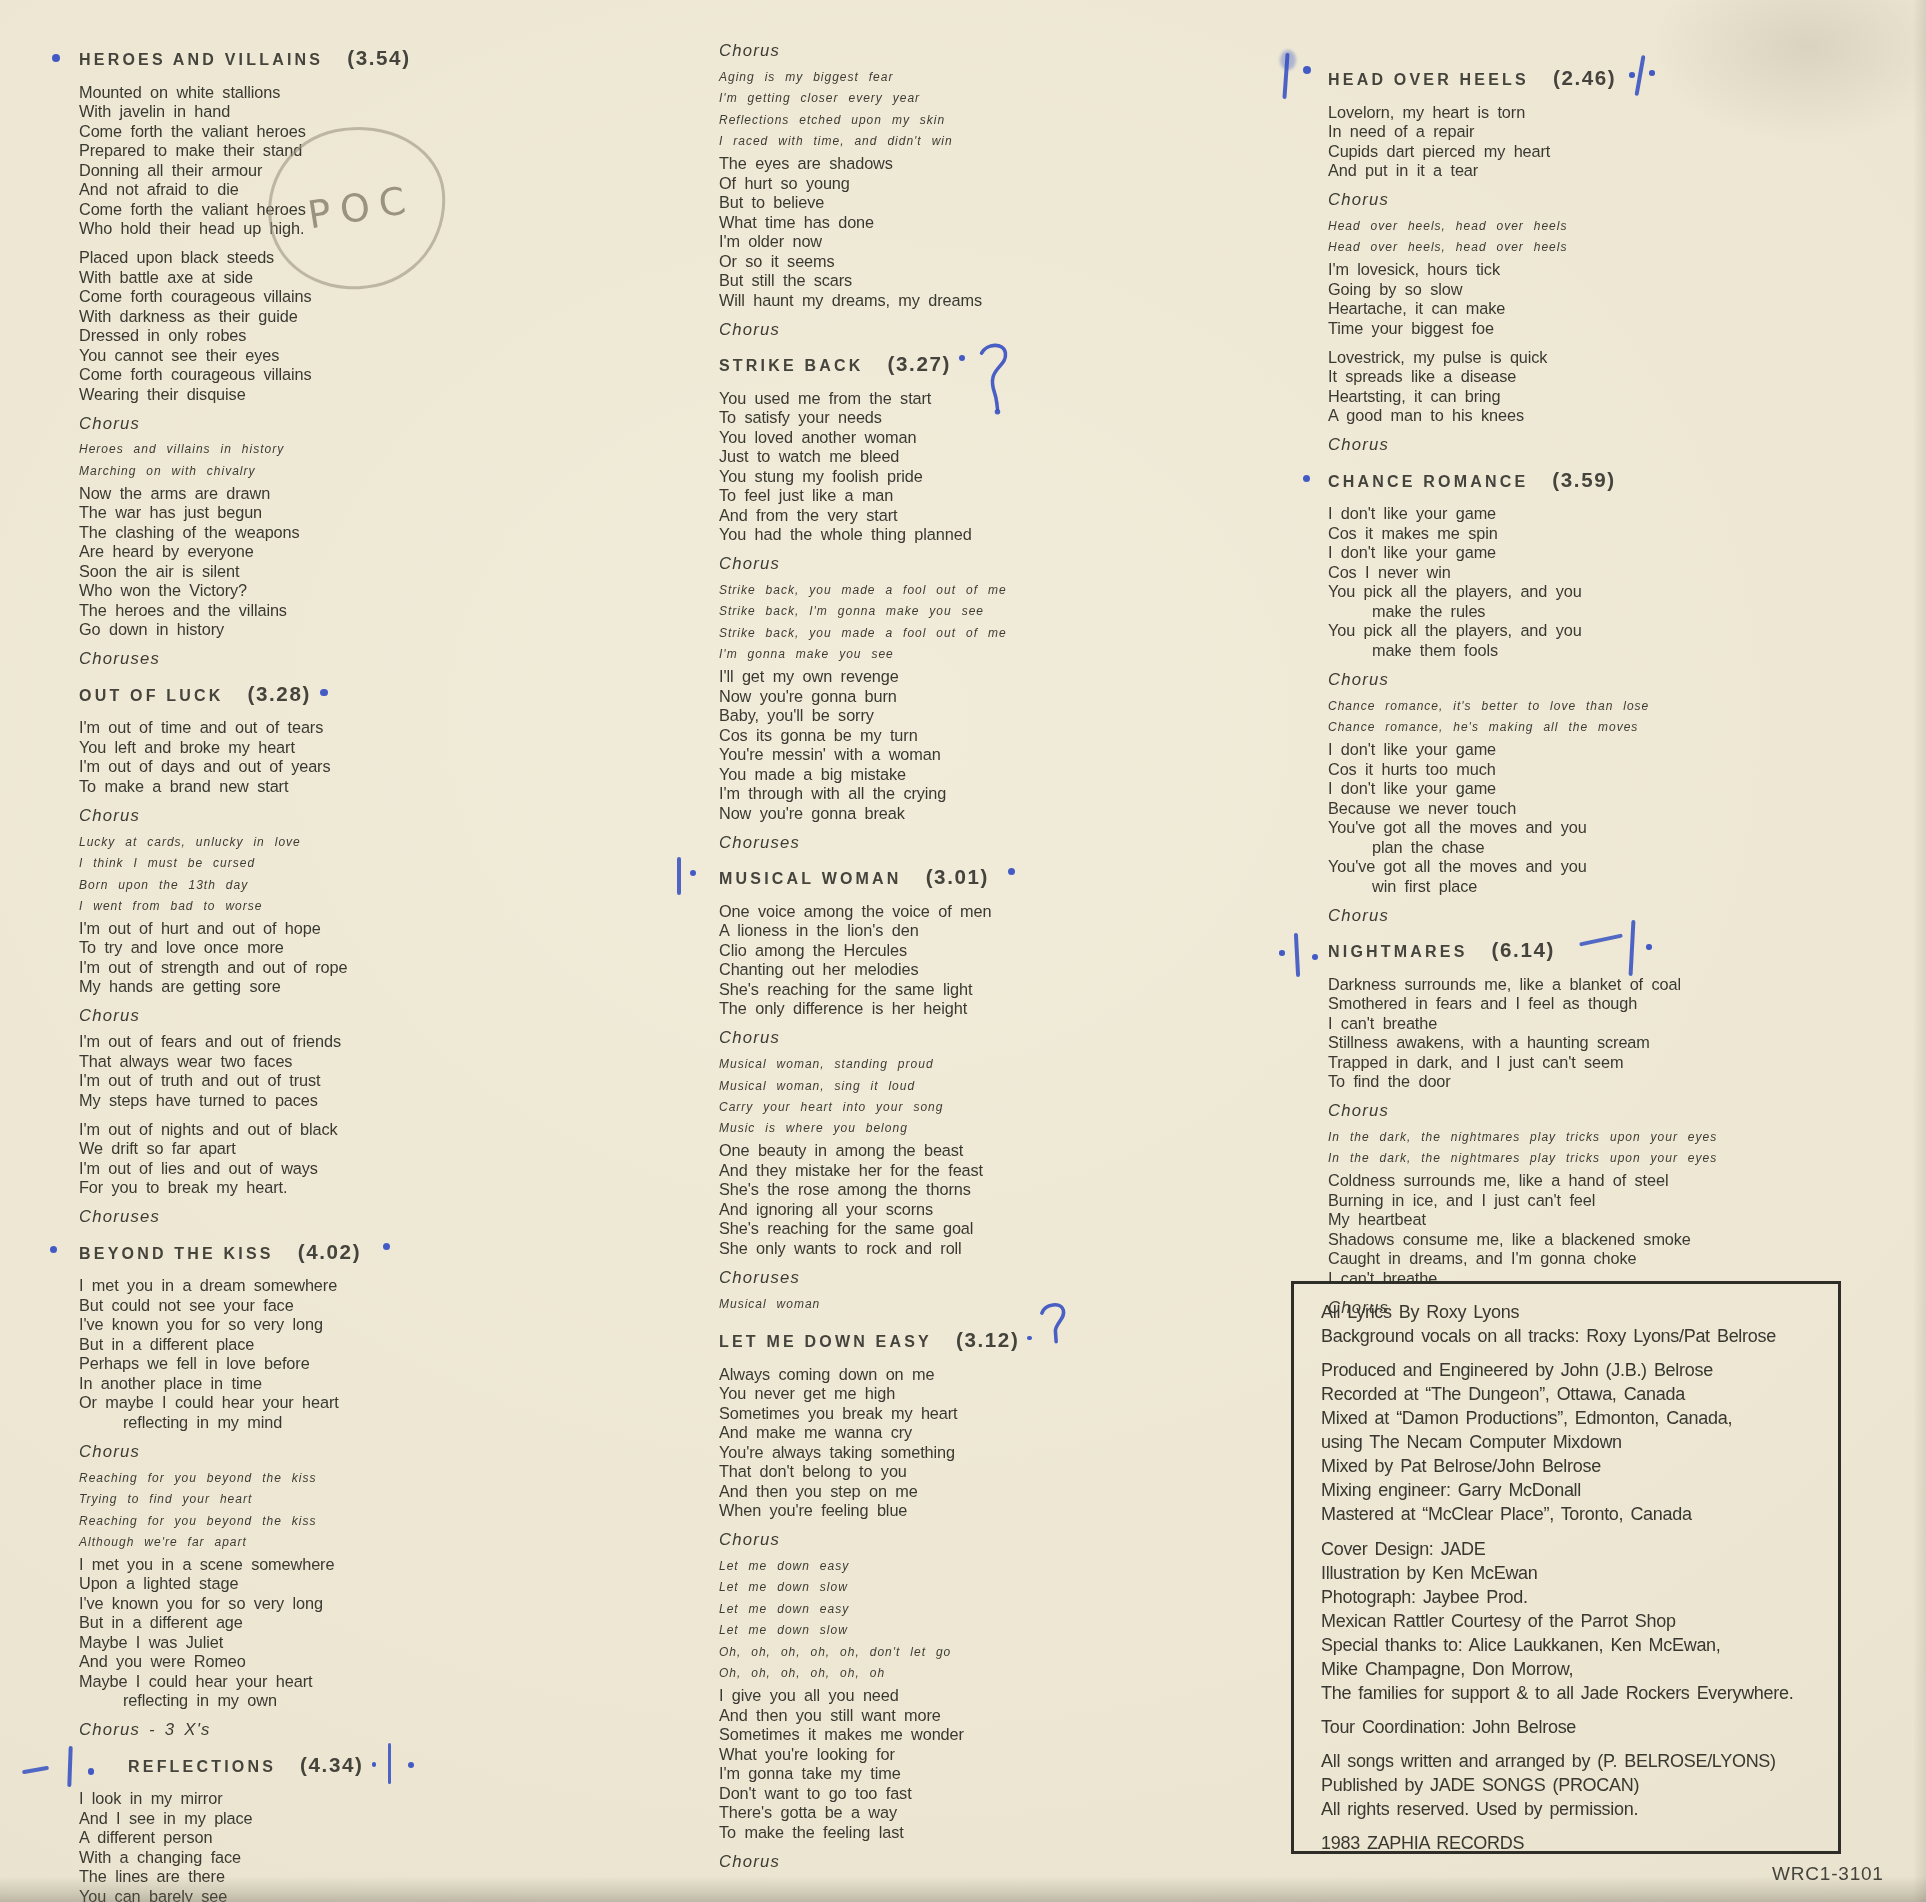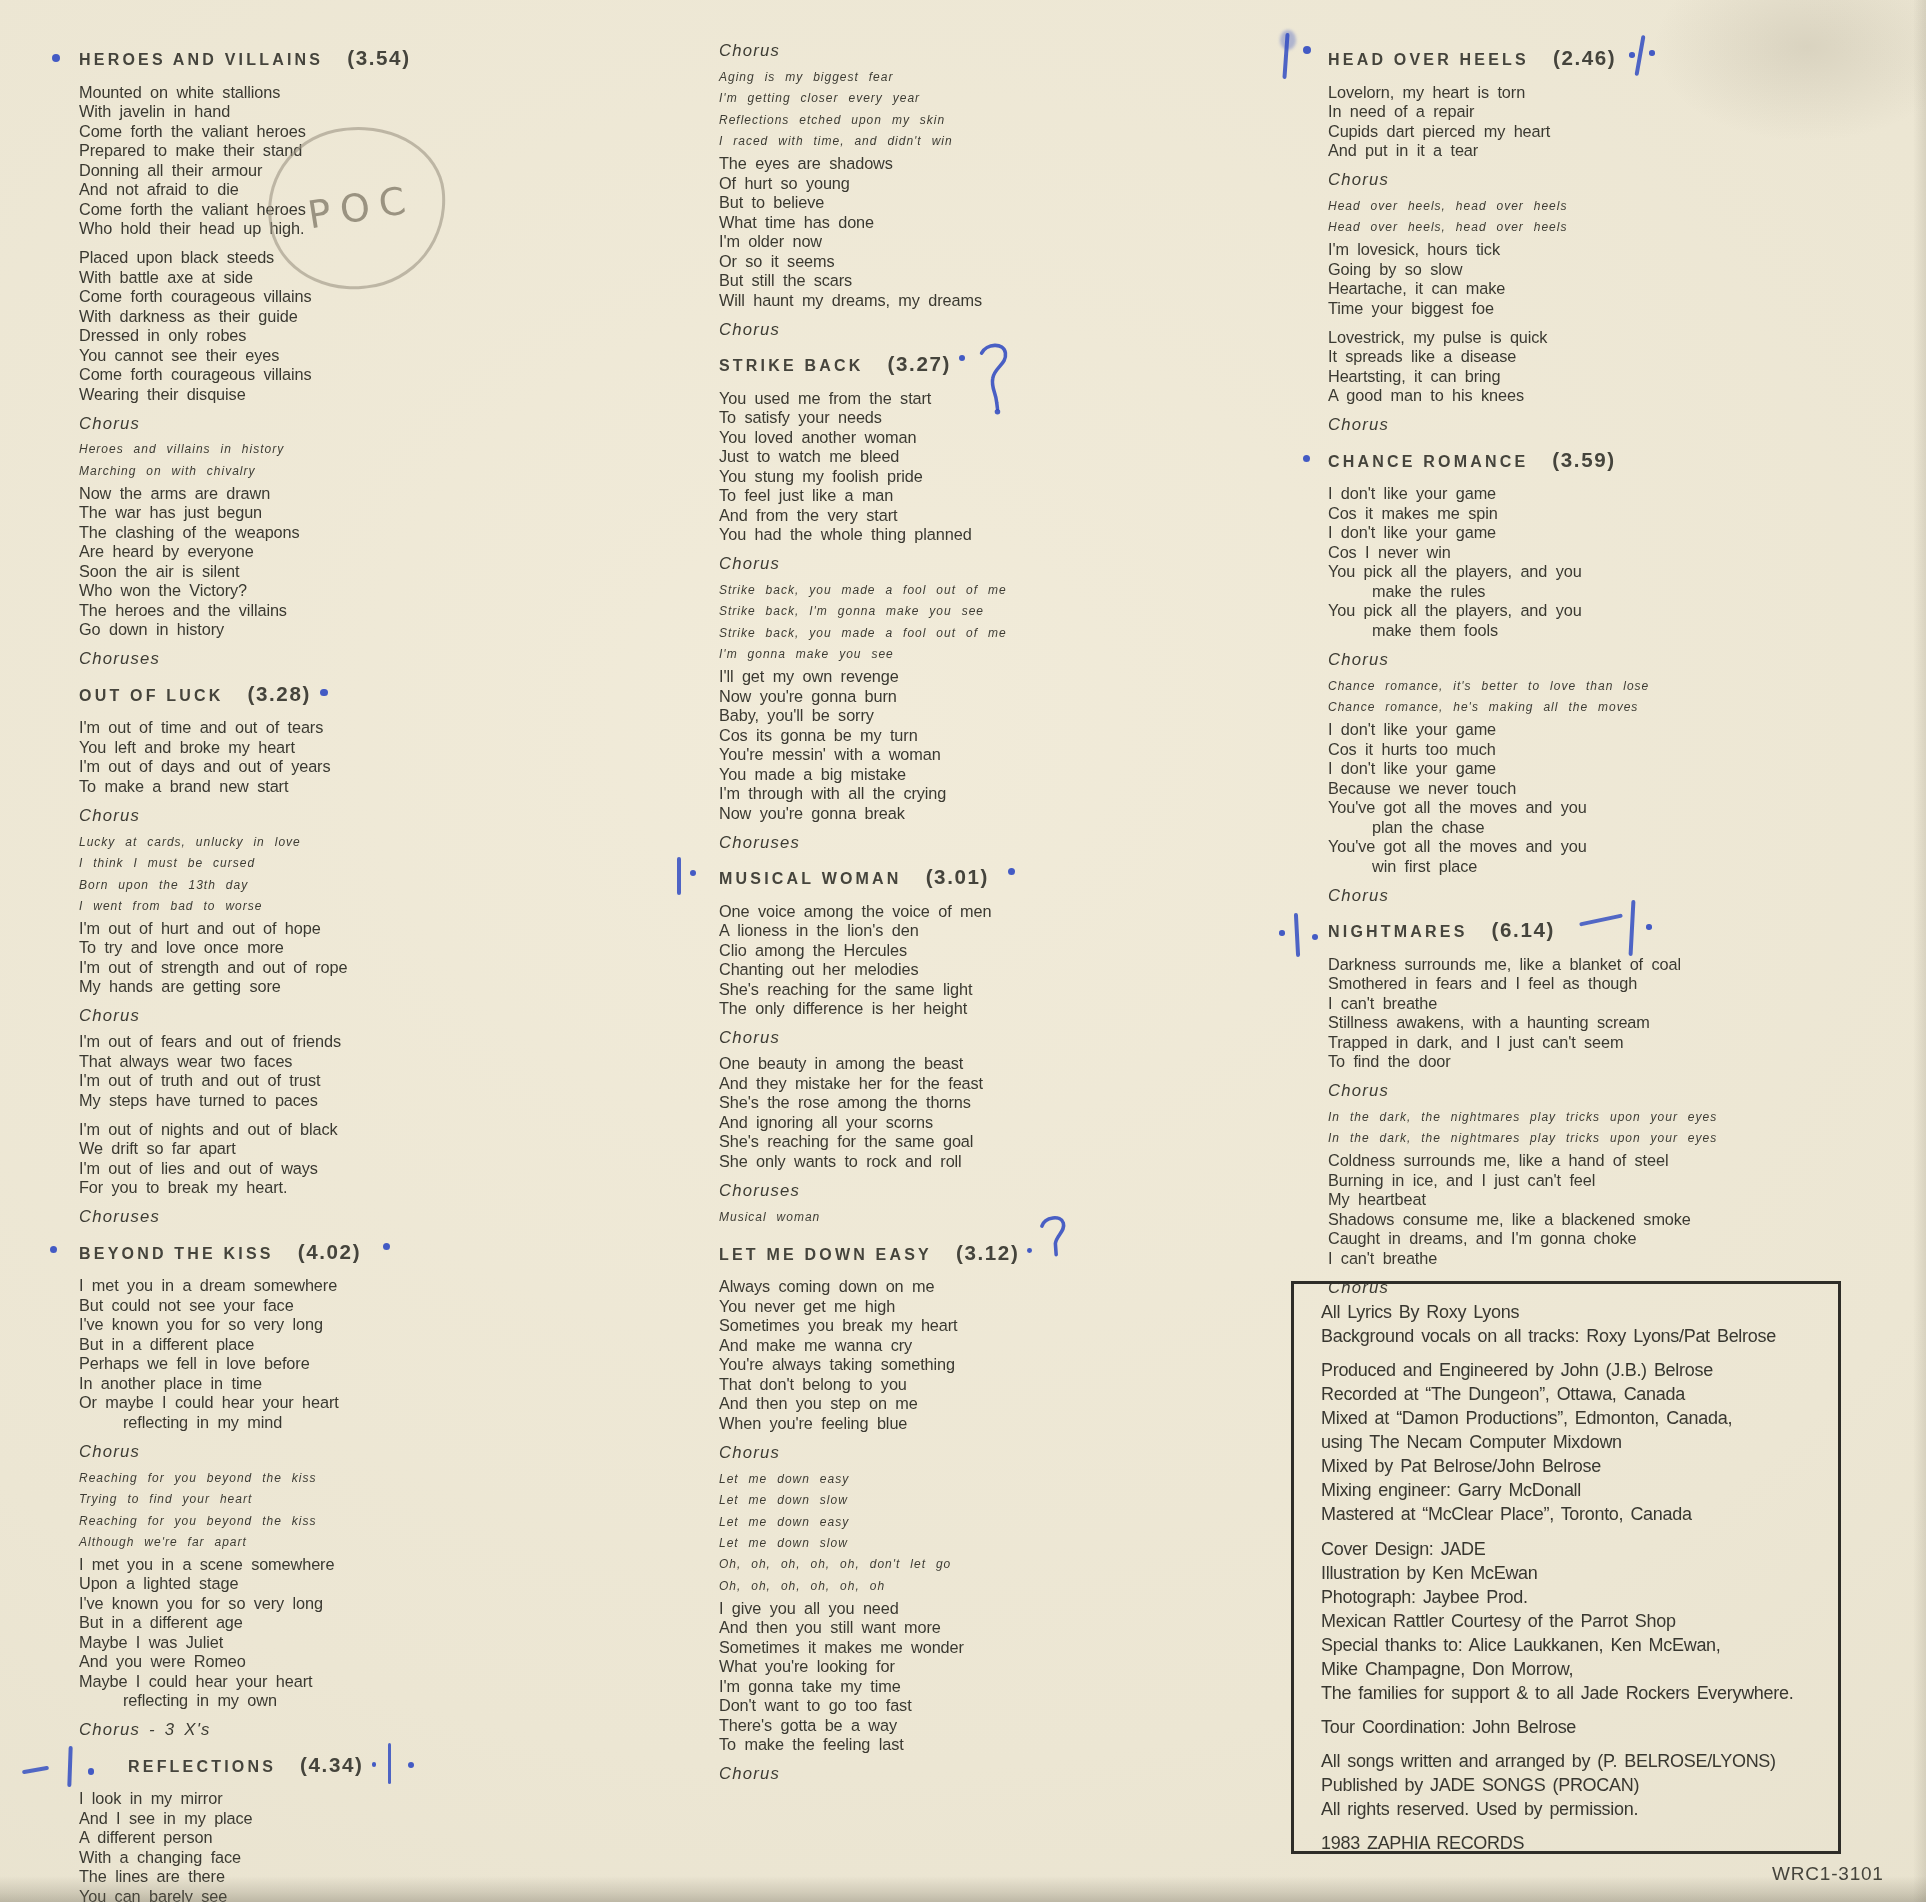--- a/index.html
+++ b/index.html
@@ -21,21 +21,21 @@
     position:absolute;top:0;bottom:0;right:0;width:12.7px;
     background:linear-gradient(to right, rgba(95,90,74,0), rgba(95,90,74,.14));
   }
   #page .corner-shade{
     position:absolute;right:-48px;top:-56px;width:334px;height:206px;border-radius:50%;
     background:radial-gradient(ellipse, rgba(120,112,92,.16), rgba(120,112,92,0) 65%);
   }
   .col{position:absolute;top:0;}
   #col1{left:79px;width:572px;padding-top:44px;}
   #col2{left:719px;width:572px;padding-top:41px;}
-  #col3{left:1328px;width:588px;padding-top:44px;}
+  #col3{left:1328px;width:588px;padding-top:64px;}
   .col > *:first-child{margin-top:0;}
 
   .line{
     font-size:16.3px;line-height:19.5px;color:#3a3931;
     letter-spacing:-0.1px;word-spacing:4px;white-space:nowrap;
   }
   .verse{margin:0 0 9.5px 0;}
   .chorus{margin:0 0 1.6px 0;}
   .chorus .line{
     font-style:italic;font-size:12px;line-height:21.4px;
@@ -294,20 +294,26 @@
       </div>
       <div class="verse">
         <div class="line">One voice among the voice of men</div>
         <div class="line">A lioness in the lion's den</div>
         <div class="line">Clio among the Hercules</div>
         <div class="line">Chanting out her melodies</div>
         <div class="line">She's reaching for the same light</div>
         <div class="line">The only difference is her height</div>
       </div>
       <div class="label">Chorus</div>
+      <div class="chorus">
+        <div class="line">Musical woman, standing proud</div>
+        <div class="line">Musical woman, sing it loud</div>
+        <div class="line">Carry your heart into your song</div>
+        <div class="line">Music is where you belong</div>
+      </div>
       <div class="verse">
         <div class="line">One beauty in among the beast</div>
         <div class="line">And they mistake her for the feast</div>
         <div class="line">She's the rose among the thorns</div>
         <div class="line">And ignoring all your scorns</div>
         <div class="line">She's reaching for the same goal</div>
         <div class="line">She only wants to rock and roll</div>
       </div>
       <div class="label">Choruses</div>
       <div class="chorus">

